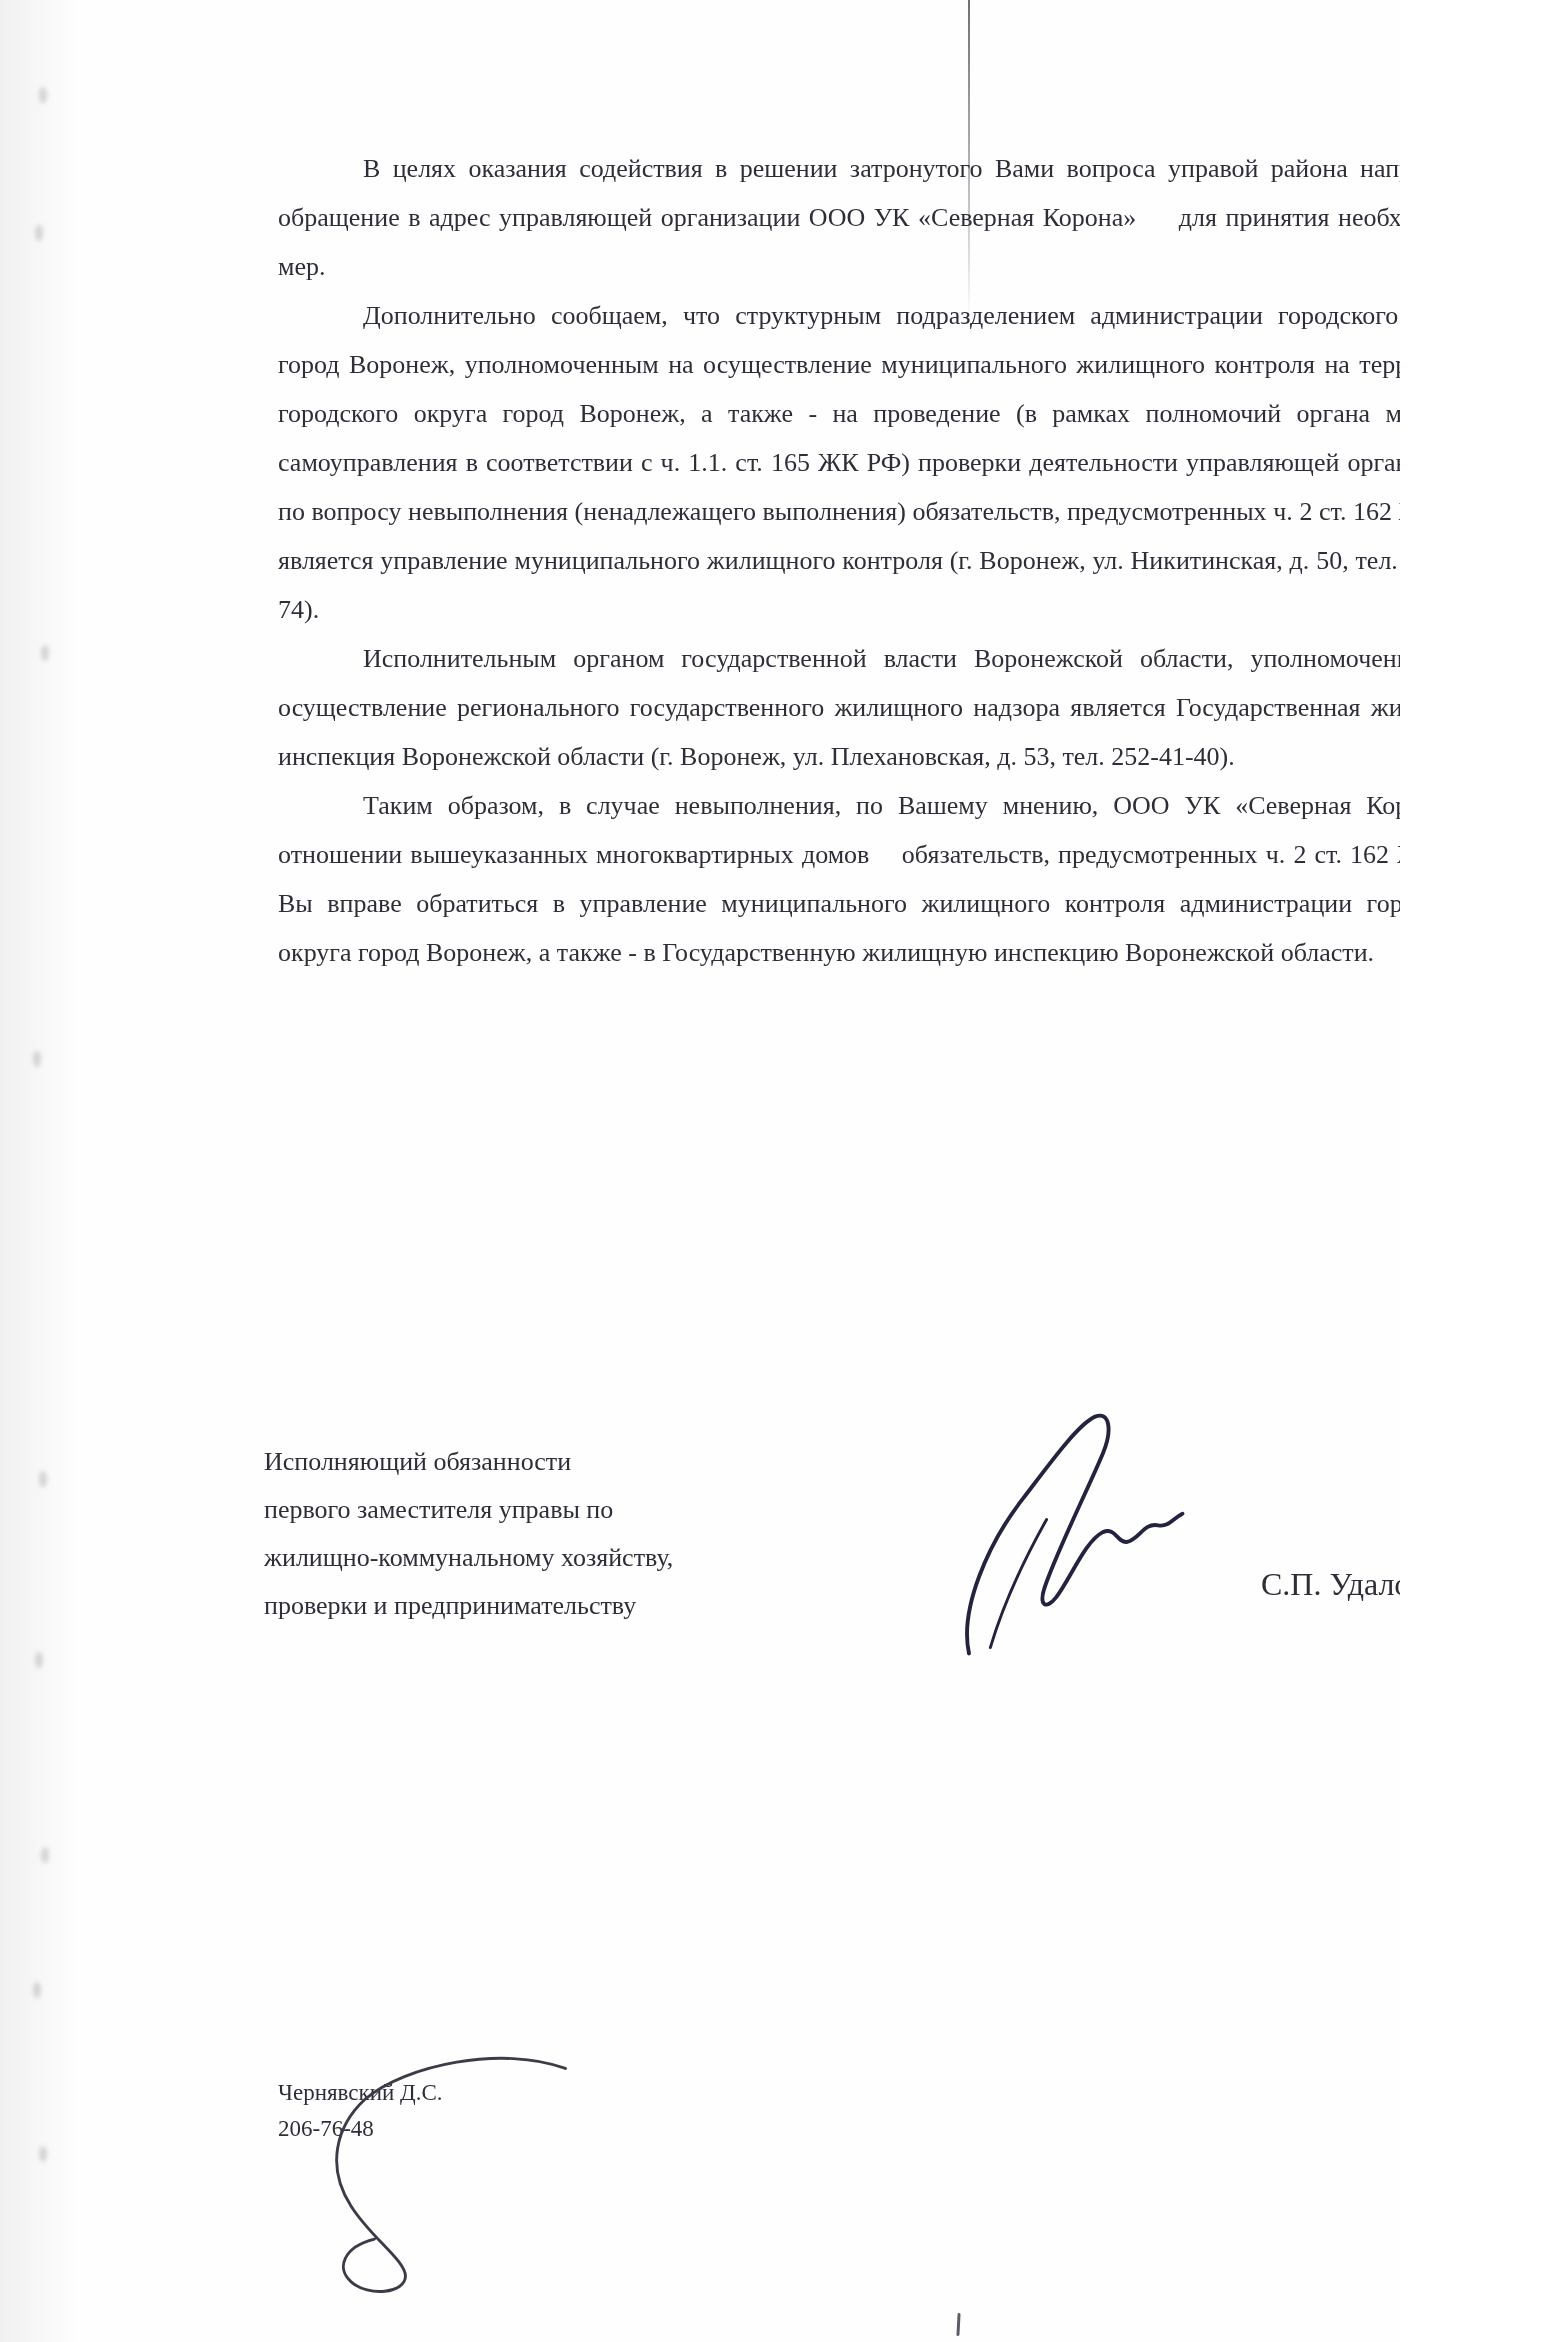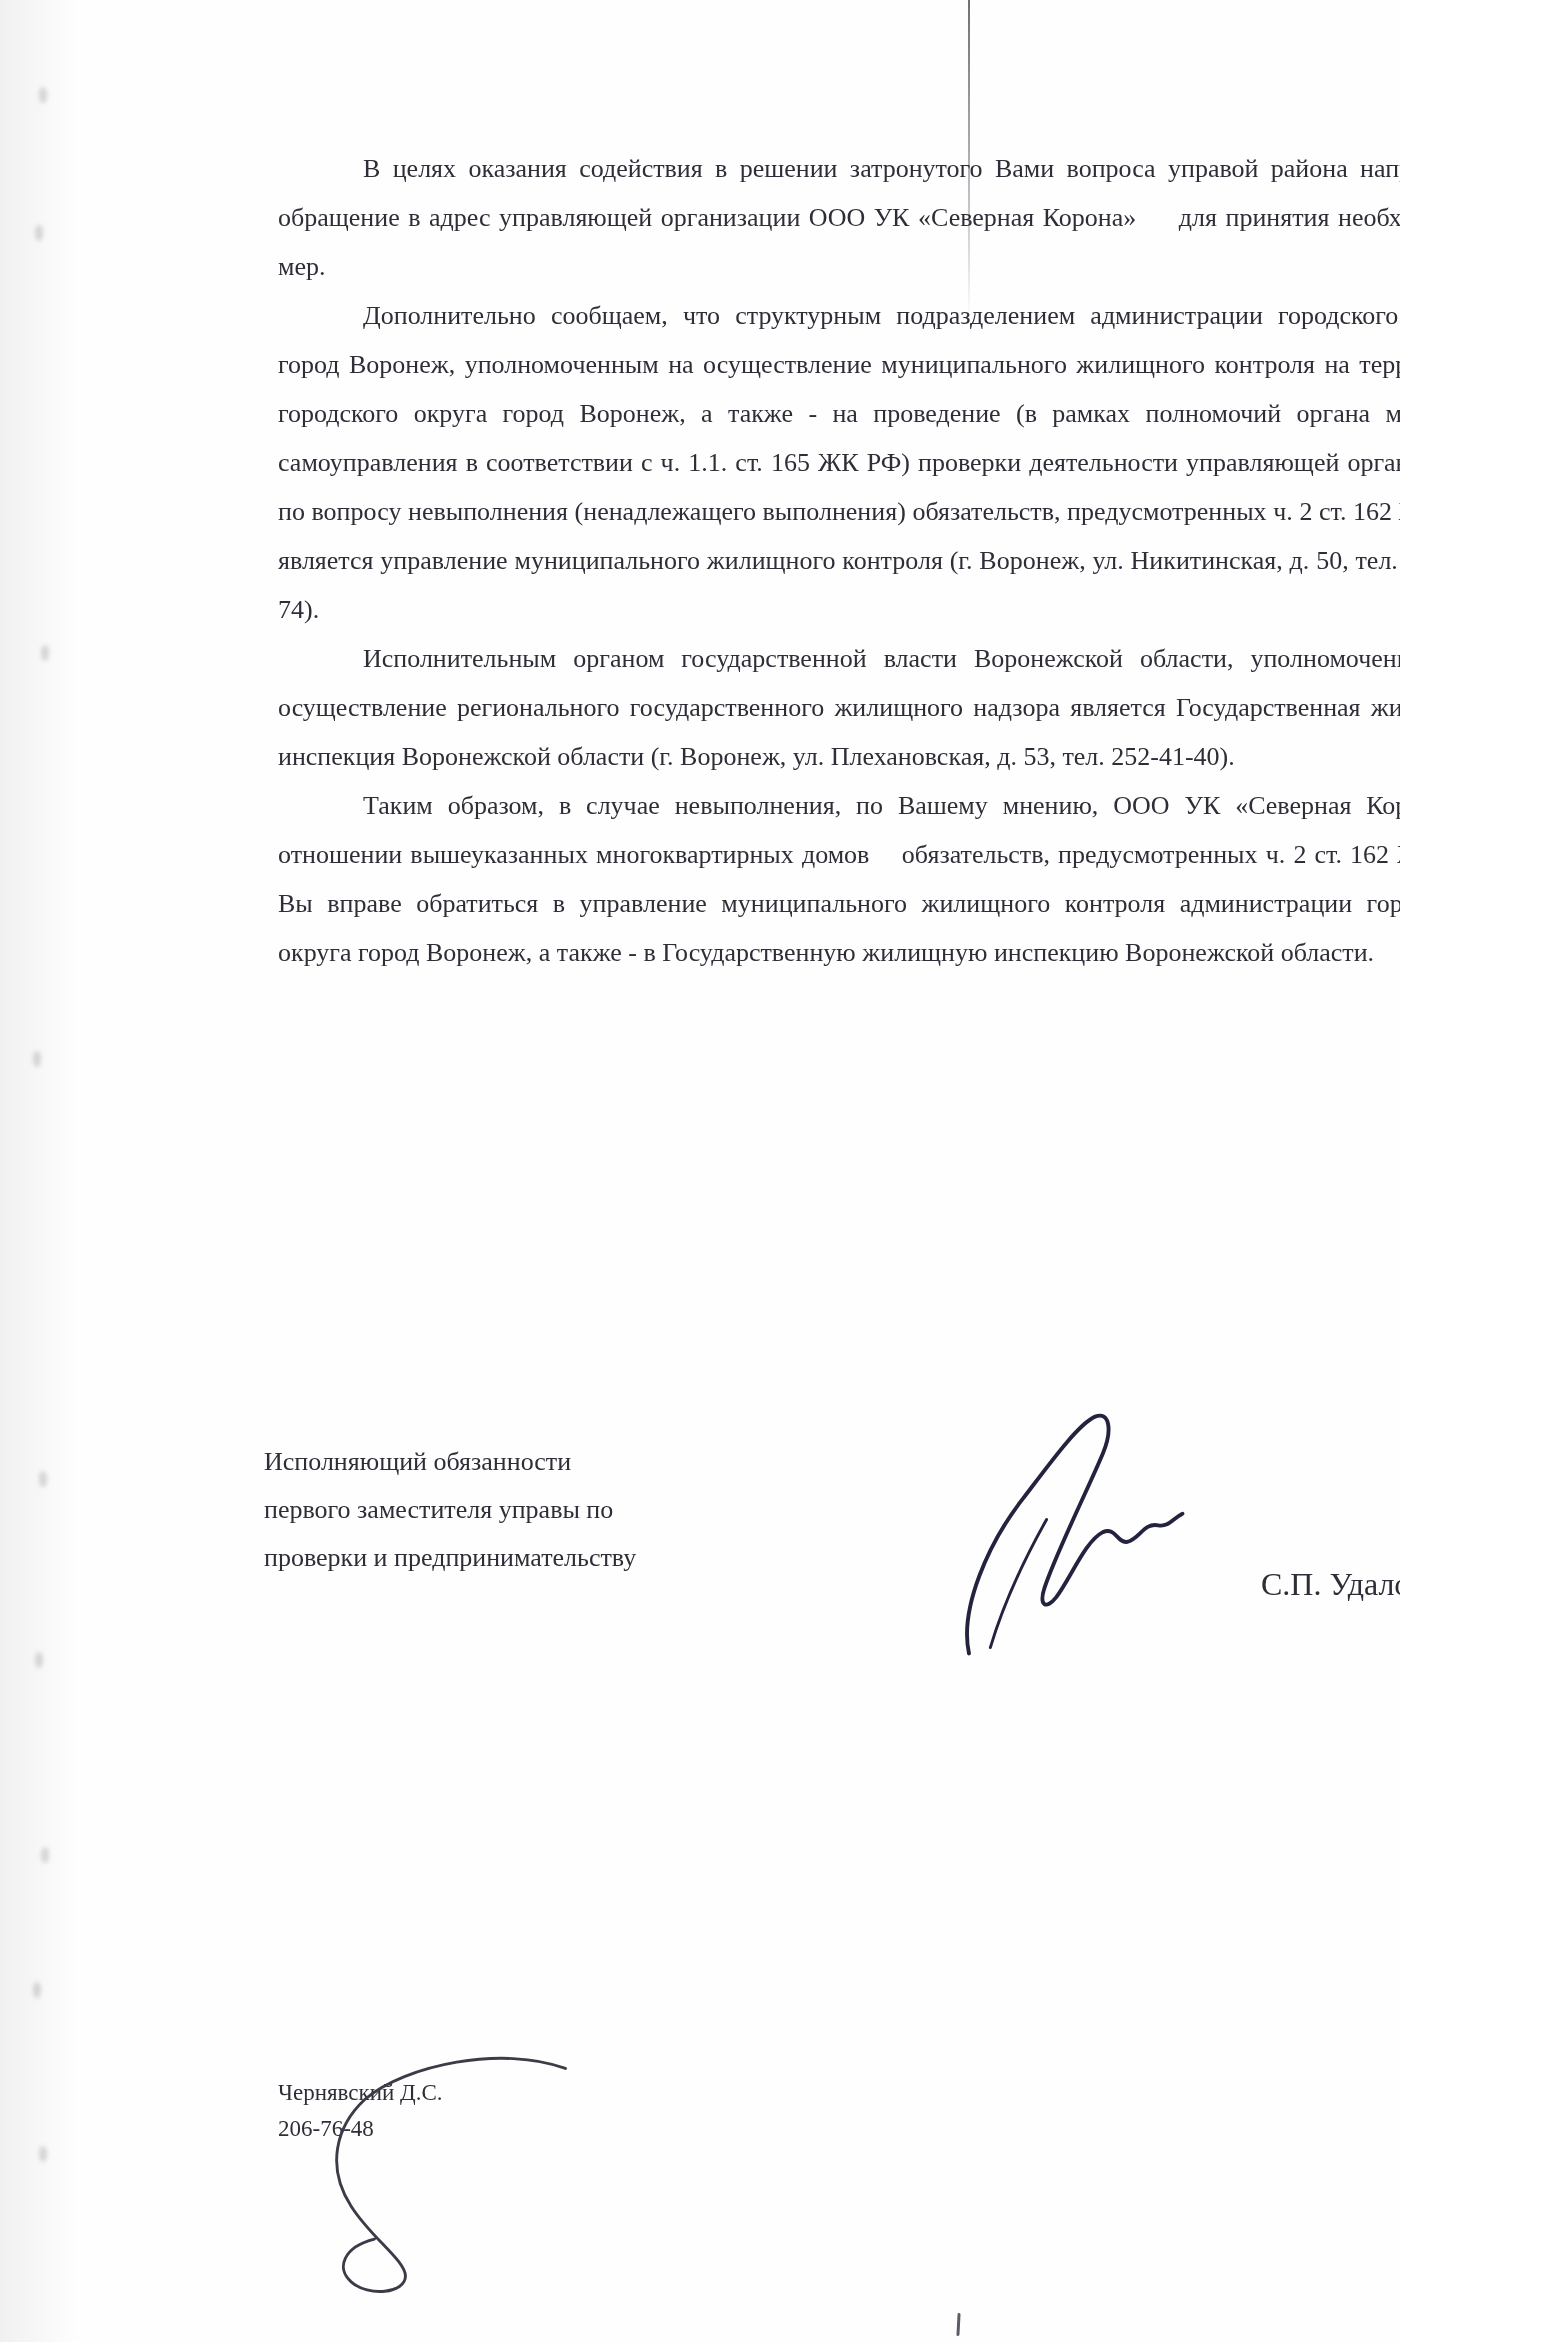--- a/index.html
+++ b/index.html
@@ -81,20 +81,21 @@
   <div class="content">
     <p>В целях оказания содействия в решении затронутого Вами вопроса управой района направлено обращение в адрес управляющей организации ООО УК «Северная Корона»&nbsp;&nbsp;&nbsp;&nbsp; для принятия необходимых мер.</p>
     <p>Дополнительно сообщаем, что структурным подразделением администрации городского округа город Воронеж, уполномоченным на осуществление муниципального жилищного контроля на территории городского округа город Воронеж, а также - на проведение (в рамках полномочий органа местного самоуправления в соответствии с ч. 1.1. ст. 165 ЖК РФ) проверки деятельности управляющей организации по вопросу невыполнения (ненадлежащего выполнения) обязательств, предусмотренных ч. 2 ст. 162 ЖК РФ, является управление муниципального жилищного контроля (г. Воронеж, ул. Никитинская, д. 50, тел. 228-34-74).</p>
     <p>Исполнительным органом государственной власти Воронежской области, уполномоченным на осуществление регионального государственного жилищного надзора является Государственная жилищная инспекция Воронежской области (г. Воронеж, ул. Плехановская, д. 53, тел. 252-41-40).</p>
     <p>Таким образом, в случае невыполнения, по Вашему мнению, ООО УК «Северная Корона» в отношении вышеуказанных многоквартирных домов&nbsp;&nbsp;&nbsp; обязательств, предусмотренных ч. 2 ст. 162 ЖК РФ, Вы вправе обратиться в управление муниципального жилищного контроля администрации городского округа город Воронеж, а также - в Государственную жилищную инспекцию Воронежской области.</p>
   </div>
 
   <div class="sig-block">
     <div>Исполняющий обязанности</div>
     <div>первого заместителя управы по</div>
+    <div>жилищно-коммунальному хозяйству,</div>
     <div>проверки и предпринимательству</div>
   </div>
 
   <svg class="signature-svg" width="301" height="262" viewBox="0 0 310 270">
     <path d="M 38 256 C 28 210 58 142 94 96
              C 120 62 150 20 168 12
              C 183 6 186 26 176 50
              C 160 88 128 152 116 188
              C 110 206 117 212 128 198
              C 143 178 158 140 176 131

